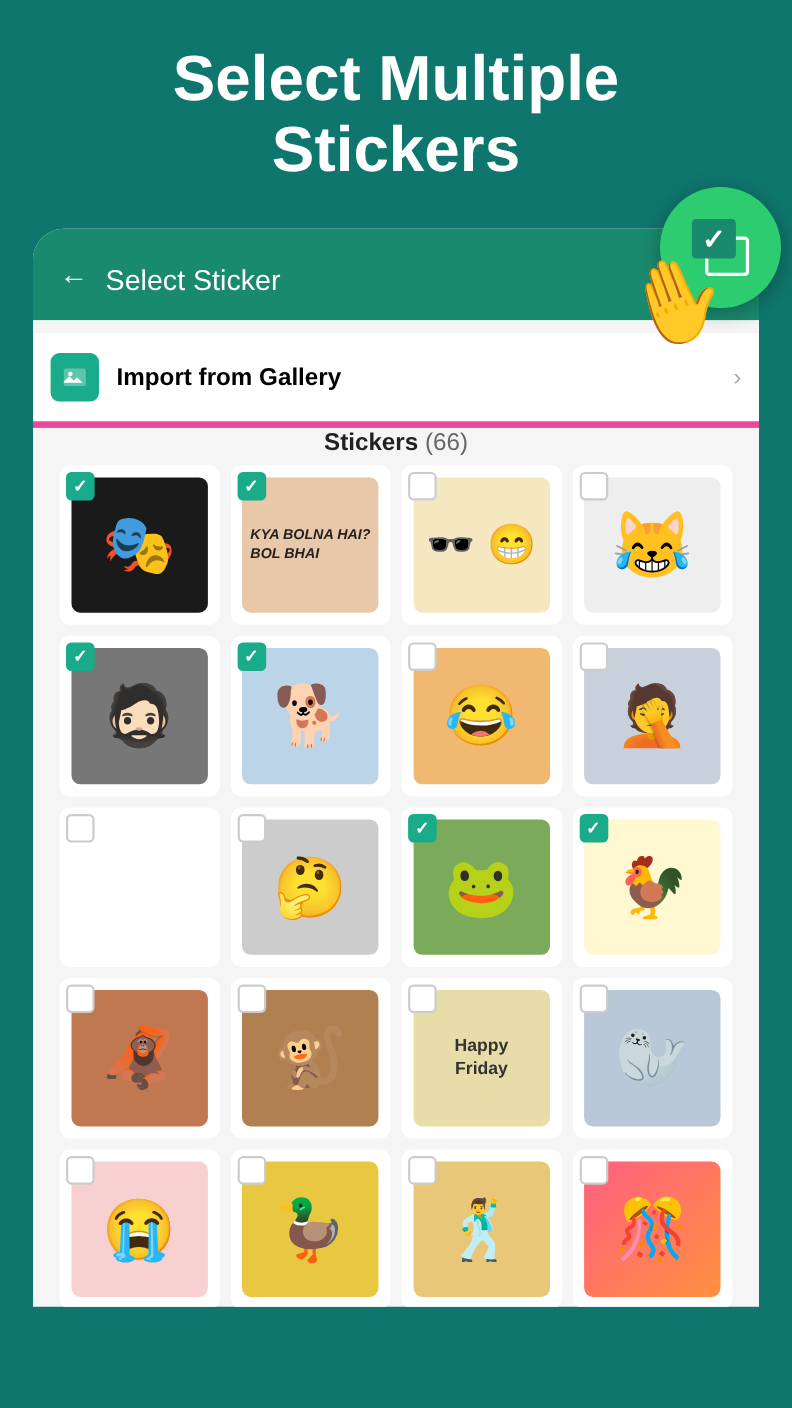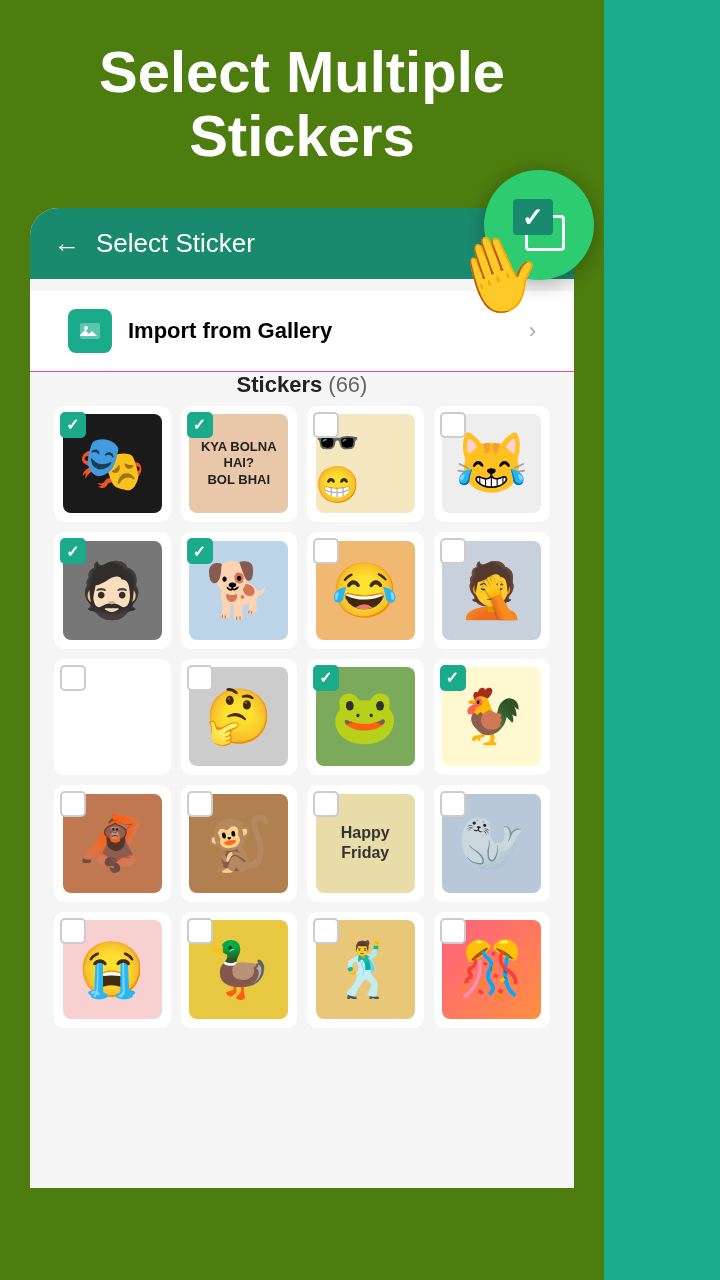--- a/index.html
+++ b/index.html
@@ -47,31 +47,32 @@
     }
     .topbar .back-arrow {
       color: white;
       font-size: 26px;
       cursor: pointer;
     }
     .topbar .title {
       color: white;
       font-size: 26px;
       font-weight: 500;
+      margin-top: 12px;
     }
 
     
     .import-row {
       background: white;
       margin: 12px 0 0;
-      padding: 18px 38px;
+      padding: 18px 16px;
       display: flex;
       align-items: center;
       gap: 16px;
-      border-bottom: 1px solid #ec4899;
+      border-bottom: 6px solid #ec4899;
     }
     .import-icon-box {
       width: 44px;
       height: 44px;
       background: #1aab8a;
       border-radius: 8px;
       display: flex;
       align-items: center;
       justify-content: center;
     }
@@ -170,21 +171,21 @@
     }
 
     .section-label {
       padding: 0 24px;
       margin-bottom: 8px;
     }
   </style>
 </head>
 <body>
 
-<div style="background:#4d7c0f; width:604px; height:1280px; position:relative; overflow:hidden;">
+<div style="background:#0f766e; width:720px; height:1280px; position:relative; overflow:hidden;">
 
   <div class="header-area">
     <div class="title-line1">Select Multiple</div>
     <div class="title-line2">Stickers</div>
   </div>
 
   <div style="position:absolute; top:170px; right:10px; z-index:20;">
     <div class="fab-circle">
 
       <div style="position:relative; width:52px; height:52px;">
@@ -223,21 +224,21 @@
       </span>
     </div>
 
     <div class="sticker-grid" id="sticker-grid">
     <div class="sticker-cell">
           <div class="sticker-checkbox checked"></div>
           <div class="sticker-visual" style="background: rgb(26, 26, 26); font-size: 54px;">🎭</div>
         </div>
         <div class="sticker-cell">
           <div class="sticker-checkbox checked"></div>
-          <div class="sticker-visual" style="background: rgb(232, 200, 168); font-size: 13px; font-weight: bold; color: rgb(34, 34, 34); text-align: center; white-space: pre-line; padding: 6px; line-height: 1.3;">KYA BOLNA HAI?
+          <div class="sticker-visual" style="background: rgb(232, 200, 168); font-size: 13px; font-weight: bold; color: rgb(34, 34, 34); text-align: left; white-space: pre-line; padding: 6px; line-height: 1.3; font-style: italic;">KYA BOLNA HAI?
 BOL BHAI</div>
         </div>
         <div class="sticker-cell">
           <div class="sticker-checkbox"></div>
           <div class="sticker-visual" style="background: rgb(245, 232, 192); font-size: 36px;">🕶️
 😁</div>
         </div>
         <div class="sticker-cell">
           <div class="sticker-checkbox"></div>
           <div class="sticker-visual" style="background: rgb(238, 238, 238); font-size: 60px;">😹</div>

